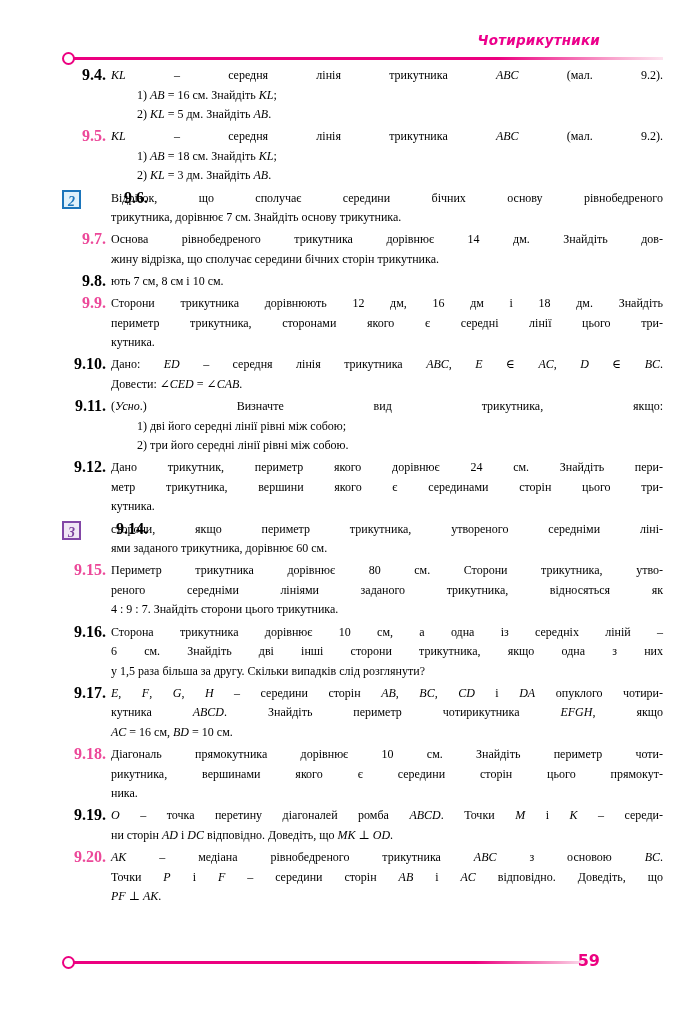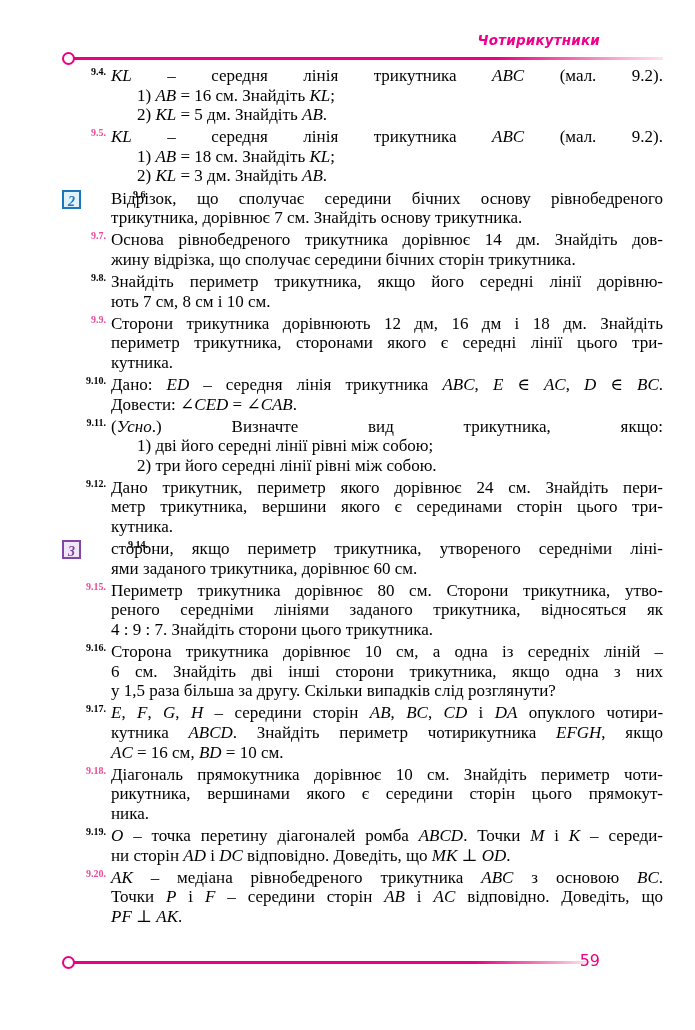--- a/index.html
+++ b/index.html
@@ -69,21 +69,21 @@
     background: linear-gradient(to right, #ec0080 0%, #ec0080 78%, #f7a0cb 94%, #fce6f2 100%);
     width: 515px;
   }
 
   .page-number {
     position: absolute;
     right: 33px;
     top: 951px;
     font-family: "DejaVu Sans", sans-serif;
     font-size: 16px;
-    font-weight: normal;
+    font-weight: bold;
     color: #ec0080;
   }
 
   
   .content {
     position: absolute;
     left: 62px;
     top: 66px;
     width: 601px;
   }
@@ -95,21 +95,21 @@
     padding-left: 49px;   
     min-height: 1px;
   }
 
   .problem .num {
     position: absolute;
     left: 0;
     top: 0;
     width: 44px;
     text-align: right;
-    font-size: 10px;
+    font-size: 16px;
     font-weight: bold;
     font-family: "Liberation Serif", serif;
     white-space: nowrap;
   }
   .problem .num.accent { color: #ec4899; }
 
   
   .problem.has-badge { padding-left: 49px; }
   .problem.has-badge .num {
     left: 40px;
@@ -136,21 +136,21 @@
     background: #dff1fb;
     color: #1b75bb;
   }
   .badge.lvl3 {
     border: 2px solid #8246a6;
     background: #f0e6f5;
     color: #7b3f9d;
   }
 
   .problem .body {
-    font-size: 17px;
+    font-size: 12px;
     line-height: 19.6px;
     text-align: justify;
     text-justify: inter-word;
     hyphens: manual;
   }
   .problem .body .ln {
     display: block;
     white-space: pre-wrap;
   }
   
@@ -210,21 +210,20 @@
       <div class="problem">
         <span class="num accent">9.7.</span>
         <div class="body">
           <span class="ln just">Основа рівнобедреного трикутника дорівнює 14 дм. Знайдіть дов-</span>
           <span class="ln flush">жину відрізка, що сполучає середини бічних сторін трикутника.</span>
         </div>
       </div>
       <div class="problem">
         <span class="num">9.8.</span>
         <div class="body">
-          <span class="ln just">Знайдіть периметр трикутника, якщо його середні лінії дорівню-</span>
           <span class="ln flush">ють 7 см, 8 см і 10 см.</span>
         </div>
       </div>
       <div class="problem">
         <span class="num accent">9.9.</span>
         <div class="body">
           <span class="ln just">Сторони трикутника дорівнюють 12 дм, 16 дм і 18 дм. Знайдіть</span>
           <span class="ln just">периметр трикутника, сторонами якого є середні лінії цього три-</span>
           <span class="ln flush">кутника.</span>
         </div>

